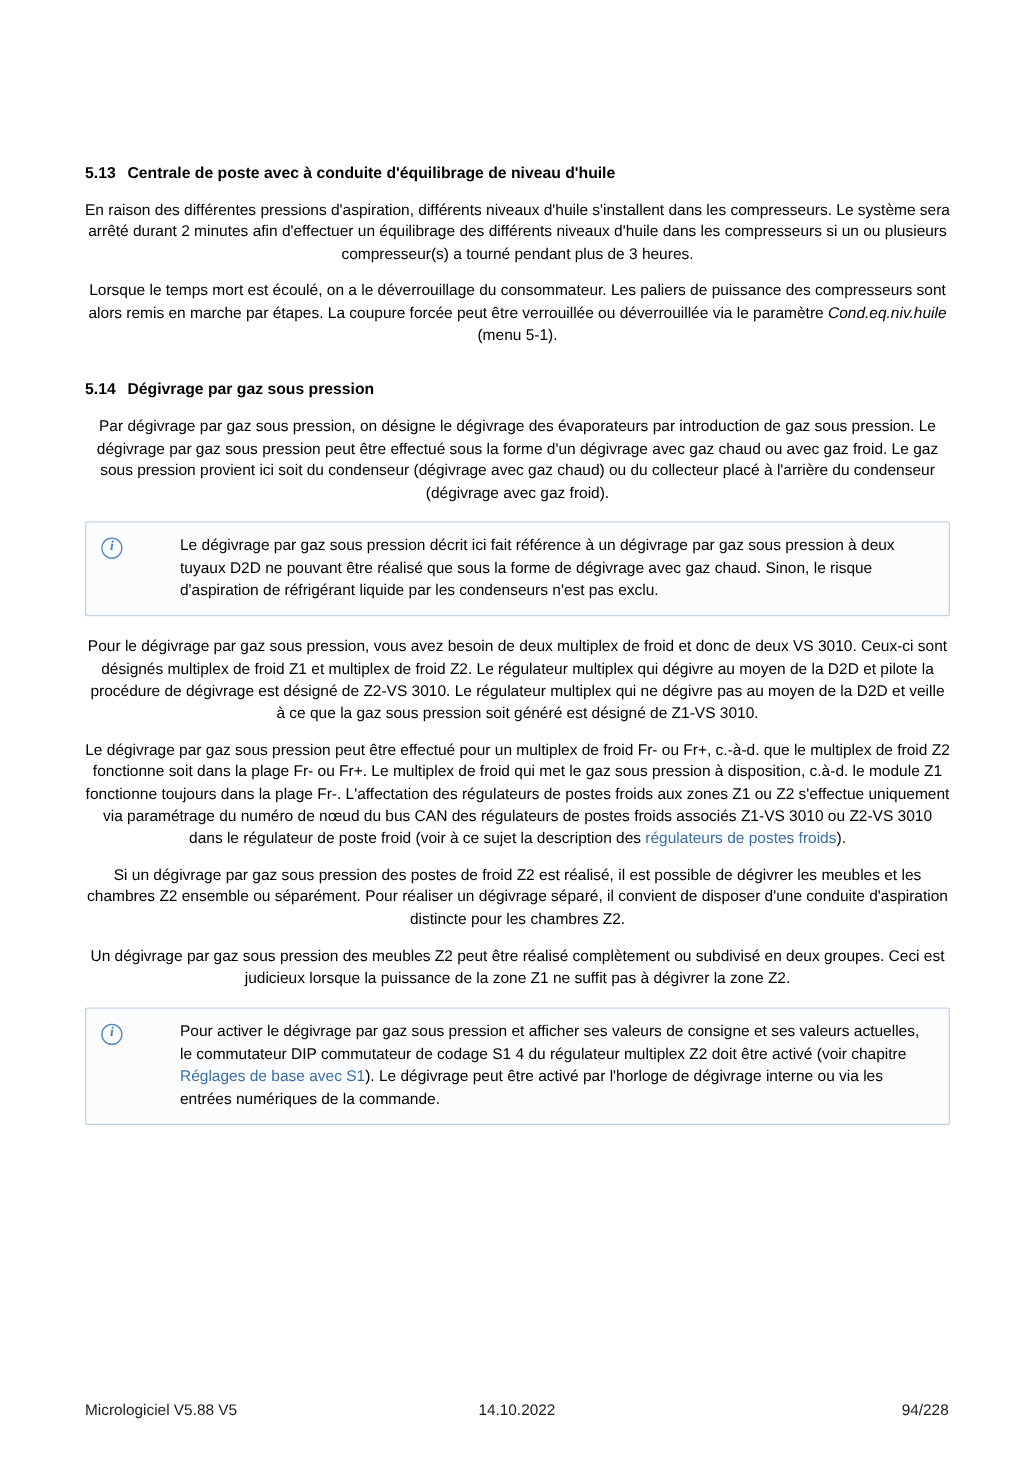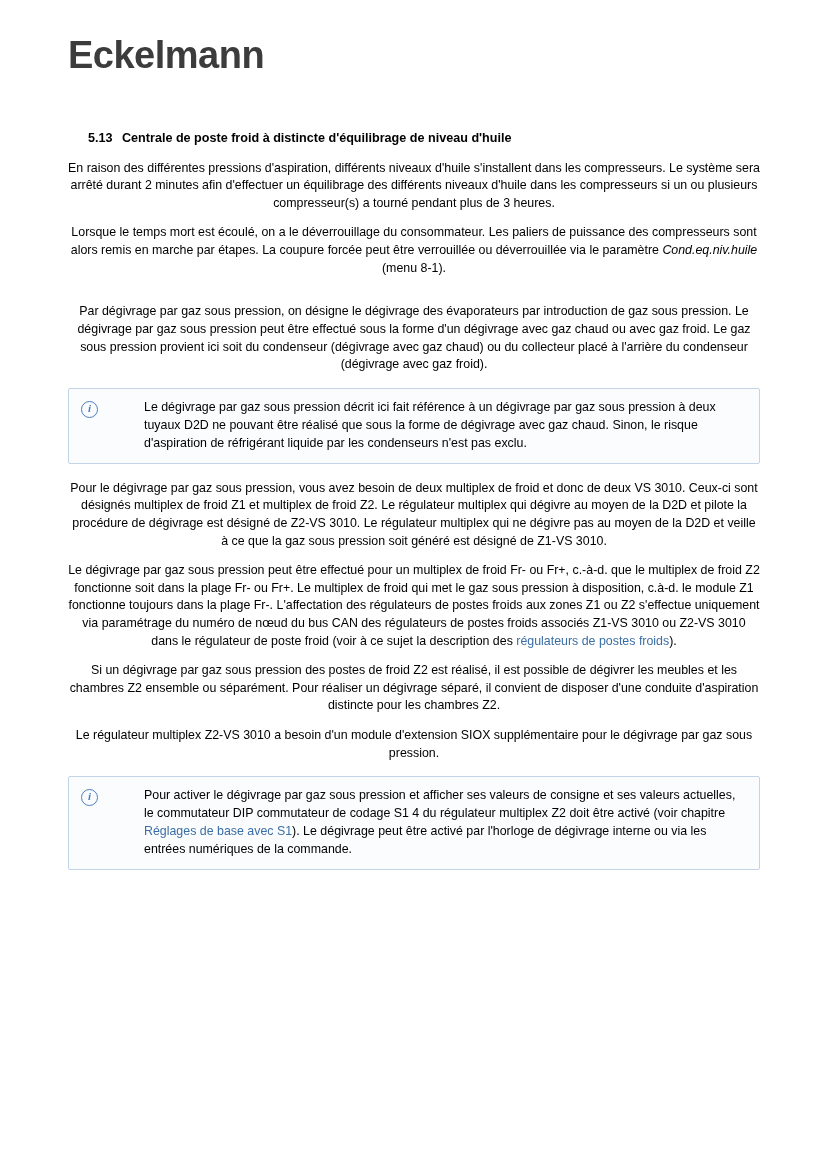--- a/index.html
+++ b/index.html
@@ -40,21 +40,20 @@
   h2.section-heading {
     font-size: 12.6px;
     font-weight: bold;
     margin: 0 0 12px 0;
     line-height: 1.4;
     color: #000;
   }
   h2.section-heading .num {
     display: inline-block;
     min-width: 34px;
-    margin-left: 20px;
   }
   p.body-text {
     font-size: 12.4px;
     line-height: 1.42;
     margin: 0 0 12px 0;
     text-align: center;
     color: #000;
   }
   .spacer-lg { height: 14px; }
   .italic { font-style: italic; margin-top: 42px; }
@@ -106,49 +105,56 @@
   }
   .footer .f-left { text-align: left; width: 35%; }
   .footer .f-center { text-align: center; width: 30%; }
   .footer .f-right { text-align: right; width: 35%; }
 </style>
 </head>
 <body>
 
 <div class="page">
 
-  <div class="logo">Eckelmann</div>
 
   <div class="content">
 
     <h2 class="section-heading">
-      <span class="num">5.13</span><span>Centrale de poste froid à distincte d'équilibrage de niveau d'huile</span>
+      <span class="num">5.13</span><span>Centrale de poste avec à conduite d'équilibrage de niveau d'huile</span>
     </h2>
 
     <p class="body-text">En raison des différentes pressions d'aspiration, différents niveaux d'huile s'installent dans les compresseurs. Le système sera arrêté durant 2 minutes afin d'effectuer un équilibrage des différents niveaux d'huile dans les compresseurs si un ou plusieurs compresseur(s) a tourné pendant plus de 3 heures.</p>
-    <p class="body-text"><span>Lorsque le temps mort est écoulé, on a le déverrouillage du consommateur. Les paliers de puissance des compresseurs sont alors remis en marche par étapes. La coupure forcée peut être verrouillée ou déverrouillée via le paramètre </span><span class="italic">Cond.eq.niv.huile</span><span> (menu 8-1).</span></p>
+    <p class="body-text"><span>Lorsque le temps mort est écoulé, on a le déverrouillage du consommateur. Les paliers de puissance des compresseurs sont alors remis en marche par étapes. La coupure forcée peut être verrouillée ou déverrouillée via le paramètre </span><span class="italic">Cond.eq.niv.huile</span><span> (menu 5-1).</span></p>
 
     <div class="spacer-lg"></div>
 
+    <h2 class="section-heading">
+      <span class="num">5.14</span><span>Dégivrage par gaz sous pression</span>
+    </h2>
 
     <p class="body-text">Par dégivrage par gaz sous pression, on désigne le dégivrage des évaporateurs par introduction de gaz sous pression. Le dégivrage par gaz sous pression peut être effectué sous la forme d'un dégivrage avec gaz chaud ou avec gaz froid. Le gaz sous pression provient ici soit du condenseur (dégivrage avec gaz chaud) ou du collecteur placé à l'arrière du condenseur (dégivrage avec gaz froid).</p>
 
     <div class="note">
       <div class="note-icon">i</div>
       <div class="note-text">Le dégivrage par gaz sous pression décrit ici fait référence à un dégivrage par gaz sous pression à deux tuyaux D2D ne pouvant être réalisé que sous la forme de dégivrage avec gaz chaud. Sinon, le risque d'aspiration de réfrigérant liquide par les condenseurs n'est pas exclu.</div>
     </div>
 
     <p class="body-text">Pour le dégivrage par gaz sous pression, vous avez besoin de deux multiplex de froid et donc de deux VS 3010. Ceux-ci sont désignés multiplex de froid Z1 et multiplex de froid Z2. Le régulateur multiplex qui dégivre au moyen de la D2D et pilote la procédure de dégivrage est désigné de Z2-VS 3010. Le régulateur multiplex qui ne dégivre pas au moyen de la D2D et veille à ce que la gaz sous pression soit généré est désigné de Z1-VS 3010.</p>
 
     <p class="body-text"><span>Le dégivrage par gaz sous pression peut être effectué pour un multiplex de froid Fr- ou Fr+, c.-à-d. que le multiplex de froid Z2 fonctionne soit dans la plage Fr- ou Fr+. Le multiplex de froid qui met le gaz sous pression à disposition, c.à-d. le module Z1 fonctionne toujours dans la plage Fr-. L'affectation des régulateurs de postes froids aux zones Z1 ou Z2 s'effectue uniquement via paramétrage du numéro de nœud du bus CAN des régulateurs de postes froids associés Z1-VS 3010 ou Z2-VS 3010 dans le régulateur de poste froid (voir à ce sujet la description des </span><a class="doclink" href="#">régulateurs de postes froids</a><span>).</span></p>
 
     <p class="body-text">Si un dégivrage par gaz sous pression des postes de froid Z2 est réalisé, il est possible de dégivrer les meubles et les chambres Z2 ensemble ou séparément. Pour réaliser un dégivrage séparé, il convient de disposer d'une conduite d'aspiration distincte pour les chambres Z2.</p>
-    <p class="body-text">Le régulateur multiplex Z2-VS 3010 a besoin d'un module d'extension SIOX supplémentaire pour le dégivrage par gaz sous pression.</p>
+    <p class="body-text">Un dégivrage par gaz sous pression des meubles Z2 peut être réalisé complètement ou subdivisé en deux groupes. Ceci est judicieux lorsque la puissance de la zone Z1 ne suffit pas à dégivrer la zone Z2.</p>
 
     <div class="note">
       <div class="note-icon">i</div>
       <div class="note-text"><span>Pour activer le dégivrage par gaz sous pression et afficher ses valeurs de consigne et ses valeurs actuelles, le commutateur DIP commutateur de codage S1 4 du régulateur multiplex Z2 doit être activé (voir chapitre </span><a class="doclink" href="#">Réglages de base avec S1</a><span>). Le dégivrage peut être activé par l'horloge de dégivrage interne ou via les entrées numériques de la commande.</span></div>
     </div>
 
   </div>
 
+  <div class="footer">
+    <div class="f-left">Micrologiciel V5.88 V5</div>
+    <div class="f-center">14.10.2022</div>
+    <div class="f-right">94/228</div>
+  </div>
 
 </div>
 
 </body></html>

